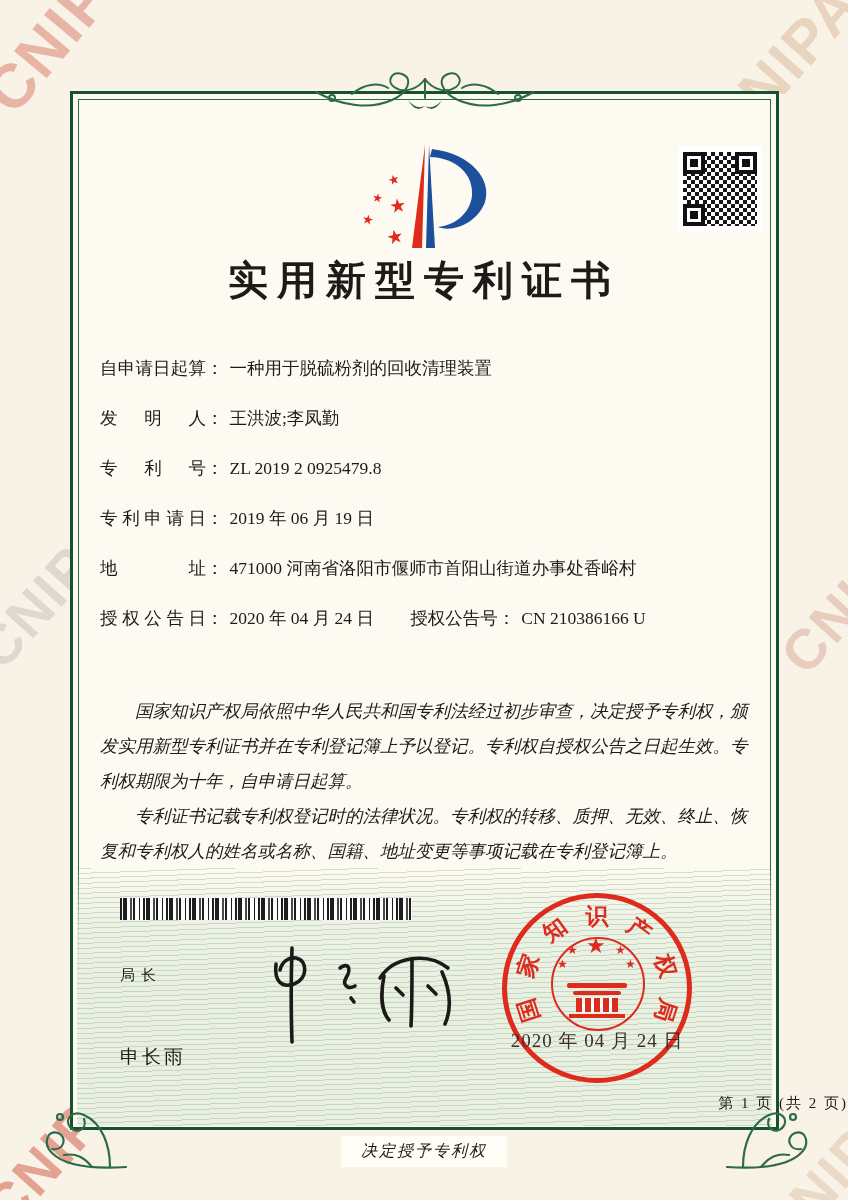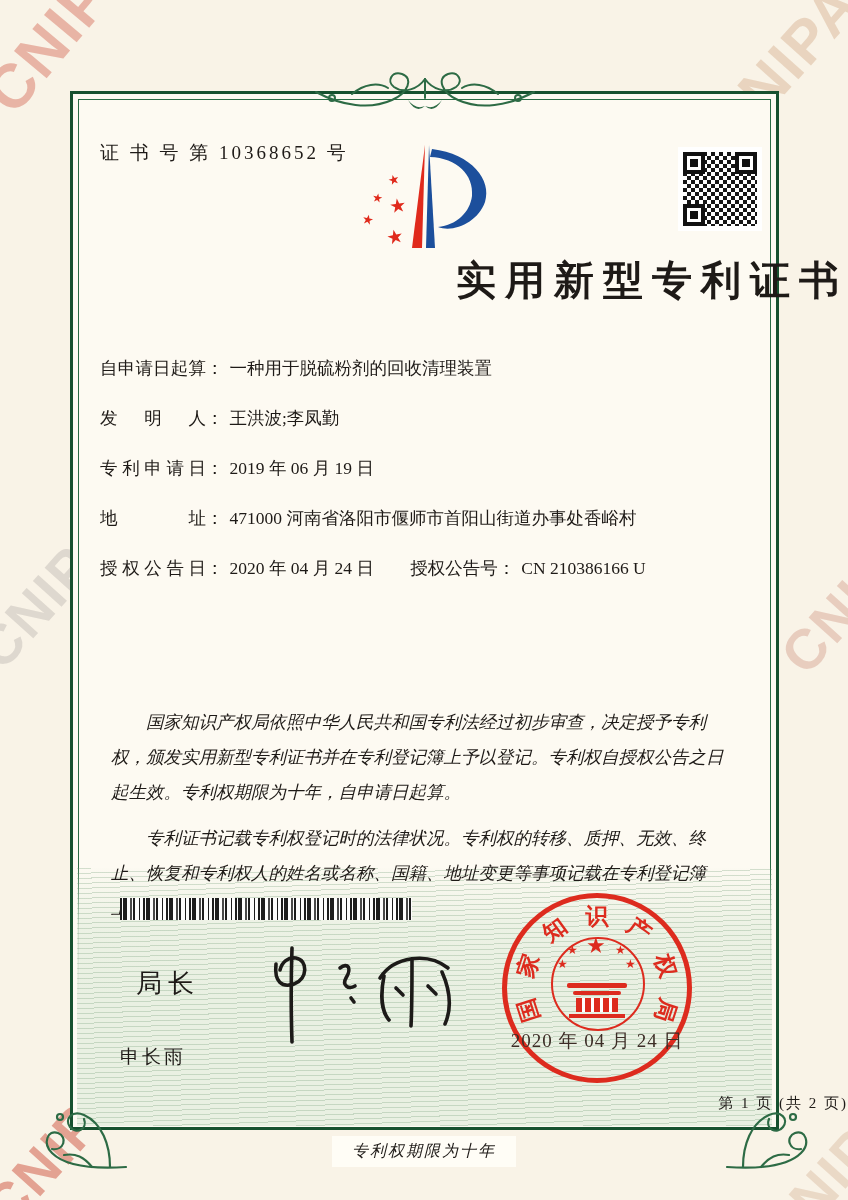--- a/index.html
+++ b/index.html
@@ -25,40 +25,40 @@
   
   .cert-no{position:absolute; left:100px; top:140px; font-size:19px; letter-spacing:3px; z-index:2;}
   .logo{position:absolute; left:356px; top:140px; width:150px; height:110px; z-index:2;}
   .qr{position:absolute; left:678px; top:147px; width:84px; height:84px; background:#fff; z-index:2;}
   .qr .qmat{position:absolute; inset:5px; background:
       repeating-conic-gradient(#161616 0% 25%, #ffffff 0% 50%);
       background-size:8px 8px;}
   .qf{position:absolute; width:14px; height:14px; border:4px solid #111; background:#fff;}
   .qf i{position:absolute; inset:3px; background:#111;}
   .qf.tl{left:5px; top:5px;} .qf.tr{right:5px; top:5px;} .qf.bl{left:5px; bottom:5px;}
-  .title{position:absolute; left:0; top:253px; width:100%; text-align:right;
+  .title{position:absolute; left:0; top:253px; width:100%; text-align:center;
     font-size:40px; font-weight:700; letter-spacing:9px; z-index:2;}
   
   .fields{position:absolute; left:100px; top:356px; width:660px; font-size:17.5px; z-index:2;}
   .frow{height:26px; margin-bottom:24px; white-space:nowrap;}
   .flabel{display:inline-block; width:106px; text-align:justify; text-align-last:justify; vertical-align:top;}
   .fcolon{display:inline-block; margin-right:6px;}
   .flabel2{display:inline-block; margin-left:32px;}
   
   .body-text{position:absolute; left:100px; top:694px; width:650px; font-size:17.5px;
     line-height:35px; z-index:2; font-style:italic;}
-  .body-text p{margin:11px; text-indent:2em;}
+  .body-text p{margin:0; text-indent:2em;}
   
   .barcode{position:absolute; left:120px; top:898px; width:292px; height:22px; z-index:2;
     background:repeating-linear-gradient(90deg,
       #1d1d1d 0 2px, #fdfdfd 2px 3px, #1d1d1d 3px 7px, #fdfdfd 7px 10px,
       #4a4a4a 10px 12px, #fdfdfd 12px 13px, #1d1d1d 13px 15px, #fdfdfd 15px 19px,
       #1d1d1d 19px 20px, #fdfdfd 20px 23px);}
   
-  .issuer-title{position:absolute; left:136px; top:966px; font-size:26px; letter-spacing:6px;
+  .issuer-title{position:absolute; left:120px; top:966px; font-size:15px; letter-spacing:6px;
     font-family:Liberation Sans, sans-serif; z-index:2;}
   .issuer-name{position:absolute; left:120px; top:1044px; font-size:19px; letter-spacing:3px;
     font-family:Liberation Mono, monospace; z-index:2;}
   .signature{position:absolute; left:252px; top:938px; z-index:2;}
   
   .seal{position:absolute; left:502px; top:893px; width:190px; height:190px; z-index:3;}
   .seal-ring{position:absolute; inset:0; border:5px solid #dd2b1e; border-radius:50%;}
   .seal-char{position:absolute; left:50%; top:50%; font-size:23px; font-weight:700; color:#dd2b1e; z-index:2;}
   .emblem{position:absolute; left:47px; top:42px; width:96px; height:100px;}
   .emblem .ering{position:absolute; left:2px; top:2px; width:90px; height:90px; border:2px solid #dd2b1e; border-radius:50%;}
@@ -123,21 +123,20 @@
   </svg>
   <svg class="orn-br" width="90" height="90" viewBox="0 0 90 90">
     <g stroke="#2d6b45" fill="none" stroke-width="2.2" stroke-linecap="round">
       <path d="M86,72 C56,74 26,72 12,58 C2,48 8,34 18,38 C28,42 24,56 12,54"></path>
       <path d="M70,72 C70,50 62,28 44,20 C32,15 24,24 30,32 C36,40 48,34 44,24"></path>
       <path d="M52,72 C44,62 36,58 24,60"></path>
       <circle cx="20" cy="22" r="3"></circle>
     </g>
   </svg>
 
-  <div class="cert-no">证 书 号 第 10368652 号</div>
 
   <svg class="logo" viewBox="0 0 150 110">
     <polygon points="56,108 69,5 66,108" fill="#e02a1c"></polygon>
     <polygon points="70,108 73,5 79,108" fill="#1c4f9c"></polygon>
     <path d="M76,9 C116,14 136,40 129,62 C122,82 98,93 82,87 C101,85 114,72 116,56 C118,35 101,18 74,17 Z" fill="#1c4f9c"></path>
     <g fill="#e02a1c" font-family="DejaVu Sans, sans-serif">
       <text x="32" y="44" font-size="13" transform="rotate(-15 38 40)">★</text>
       <text x="16" y="62" font-size="12" transform="rotate(10 22 58)">★</text>
       <text x="33" y="72" font-size="19" transform="rotate(-8 42 64)">★</text>
       <text x="6" y="84" font-size="13" transform="rotate(12 12 80)">★</text>
@@ -159,20 +158,23 @@
   </div>
 
   <div class="title">实用新型专利证书</div>
 
   <div class="fields">
     <div class="frow">
       <span class="flabel">自申请日起算</span><span class="fcolon">：</span><span>一种用于脱硫粉剂的回收清理装置</span>
     </div>
     <div class="frow">
       <span class="flabel">发明人</span><span class="fcolon">：</span><span>王洪波;李凤勤</span>
+    </div>
+    <div class="frow">
+      <span class="flabel">专利号</span><span class="fcolon">：</span><span>ZL 2019 2 0925479.8</span>
     </div>
     <div class="frow">
       <span class="flabel">专利申请日</span><span class="fcolon">：</span><span>2019 年 06 月 19 日</span>
     </div>
     <div class="frow">
       <span class="flabel">地址</span><span class="fcolon">：</span><span>471000 河南省洛阳市偃师市首阳山街道办事处香峪村</span>
     </div>
     <div class="frow">
       <span class="flabel">授权公告日</span><span class="fcolon">：</span><span>2020 年 04 月 24 日</span>
       <span class="flabel2">授权公告号</span><span class="fcolon">：</span><span>CN 210386166 U</span>
@@ -222,15 +224,15 @@
       <span class="estar" style="left:76px; top:22px; font-size:12px;">★</span>
       <div class="egate1"></div>
       <div class="egate2"></div>
       <div class="egate3"></div>
       <div class="egate4"></div>
     </div>
   </div>
   <div class="seal-date">2020 年 04 月 24 日</div>
 
   <div class="page-info">第 1 页 (共 2 页)</div>
-  <div class="cont-note">专利权期限为十年</div>
+  <div class="cont-note">决定授予专利权</div>
 
 </div>
 
 </body></html>

